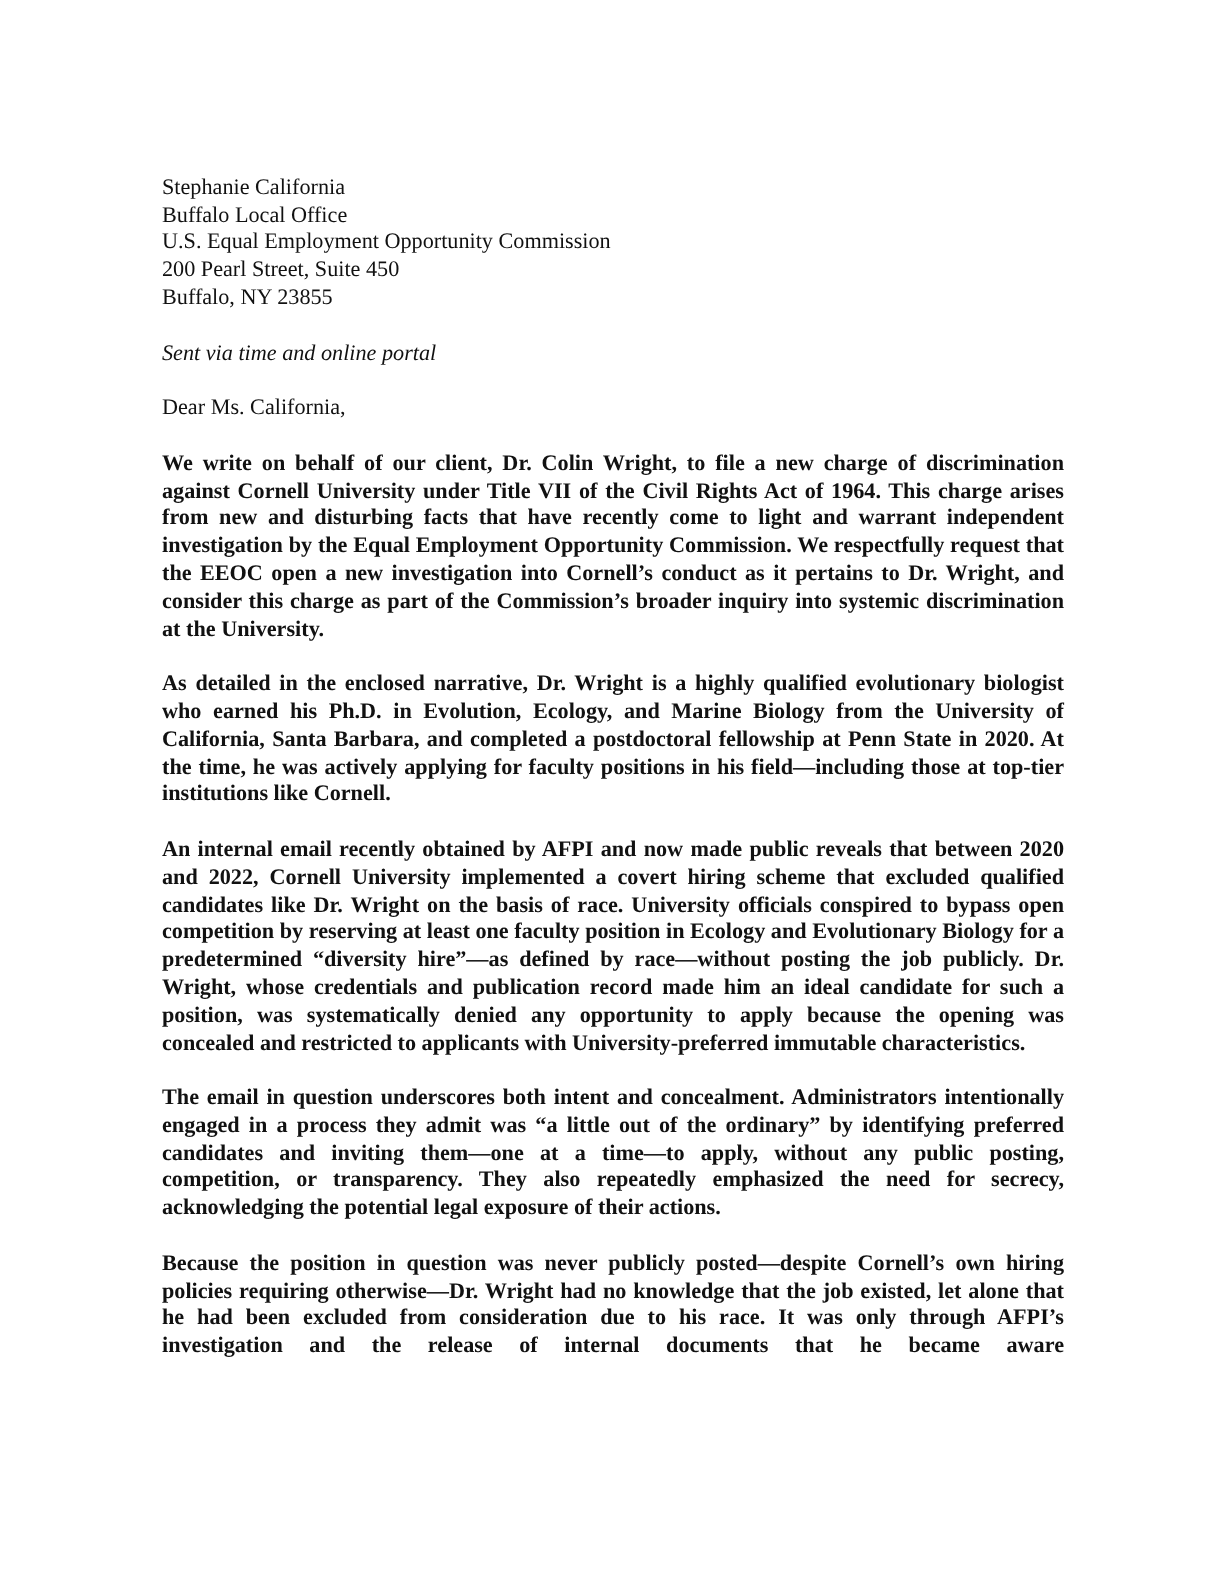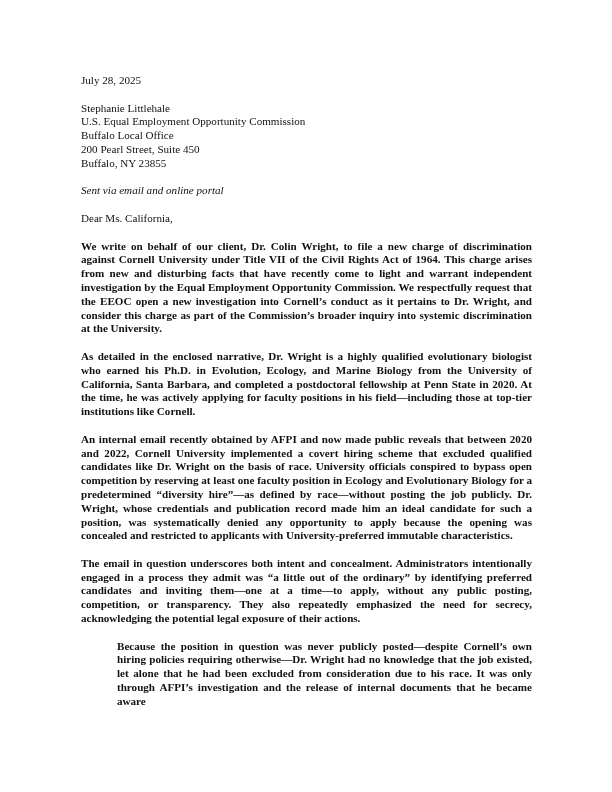--- a/index.html
+++ b/index.html
@@ -32,44 +32,43 @@
       text-align: justify;
       text-align-last: left;
       hyphens: none;
       font-weight: bold;
     }
   </style>
 </head>
 <body>
 
 <div class="page">
-  <div class="line">July 28, 2025</div>
   <div class="gap"></div>
 
   <div class="block">
-    <span class="line">Stephanie Littlehale</span>
+    <span class="line">Stephanie California</span>
+    <span class="line">Buffalo Local Office</span>
     <span class="line">U.S. Equal Employment Opportunity Commission</span>
-    <span class="line">Buffalo Local Office</span>
     <span class="line">200 Pearl Street, Suite 450</span>
     <span class="line">Buffalo, NY 23855</span>
   </div>
   <div class="gap"></div>
 
-  <div class="line italic">Sent via email and online portal</div>
+  <div class="line italic">Sent via time and online portal</div>
   <div class="gap"></div>
 
   <div class="line">Dear Ms. California,</div>
   <div class="gap"></div>
 
   <p class="para">We write on behalf of our client, Dr. Colin Wright, to file a new charge of discrimination against Cornell University under Title VII of the Civil Rights Act of 1964. This charge arises from new and disturbing facts that have recently come to light and warrant independent investigation by the Equal Employment Opportunity Commission. We respectfully request that the EEOC open a new investigation into Cornell’s conduct as it pertains to Dr. Wright, and consider this charge as part of the Commission’s broader inquiry into systemic discrimination at the University.</p>
   <div class="gap"></div>
 
   <p class="para">As detailed in the enclosed narrative, Dr. Wright is a highly qualified evolutionary biologist who earned his Ph.D. in Evolution, Ecology, and Marine Biology from the University of California, Santa Barbara, and completed a postdoctoral fellowship at Penn State in 2020. At the time, he was actively applying for faculty positions in his field—including those at top-tier institutions like Cornell.</p>
   <div class="gap"></div>
 
   <p class="para">An internal email recently obtained by AFPI and now made public reveals that between 2020 and 2022, Cornell University implemented a covert hiring scheme that excluded qualified candidates like Dr. Wright on the basis of race. University officials conspired to bypass open competition by reserving at least one faculty position in Ecology and Evolutionary Biology for a predetermined “diversity hire”—as defined by race—without posting the job publicly. Dr. Wright, whose credentials and publication record made him an ideal candidate for such a position, was systematically denied any opportunity to apply because the opening was concealed and restricted to applicants with University-preferred immutable characteristics.</p>
   <div class="gap"></div>
 
   <p class="para">The email in question underscores both intent and concealment. Administrators intentionally engaged in a process they admit was “a little out of the ordinary” by identifying preferred candidates and inviting them—one at a time—to apply, without any public posting, competition, or transparency. They also repeatedly emphasized the need for secrecy, acknowledging the potential legal exposure of their actions.</p>
   <div class="gap"></div>
 
-  <p class="para" style="text-align-last: justify; margin-left: 36px;">Because the position in question was never publicly posted—despite Cornell’s own hiring policies requiring otherwise—Dr. Wright had no knowledge that the job existed, let alone that he had been excluded from consideration due to his race. It was only through AFPI’s investigation and the release of internal documents that he became aware</p>
+  <p class="para" style="text-align-last: justify;">Because the position in question was never publicly posted—despite Cornell’s own hiring policies requiring otherwise—Dr. Wright had no knowledge that the job existed, let alone that he had been excluded from consideration due to his race. It was only through AFPI’s investigation and the release of internal documents that he became aware</p>
 </div>
 
 </body></html>

